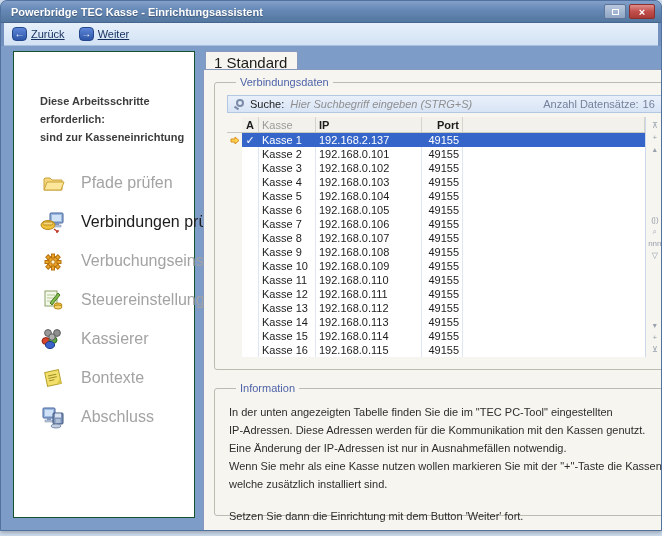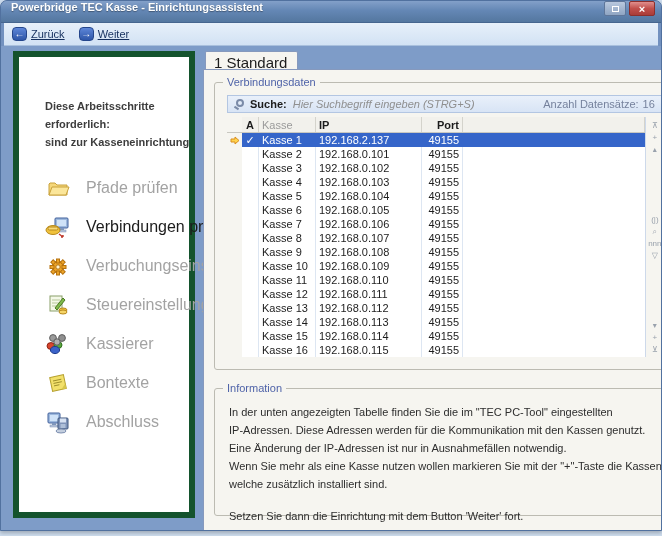--- a/index.html
+++ b/index.html
@@ -14,21 +14,21 @@
     background:#7291bf;
     border:1px solid #51719f;
     border-radius:7px 7px 0 0;
     overflow:hidden;
     box-shadow:0 2px 4px rgba(0,0,0,.25);
   }
   
   .titlebar {
     height:22px;
     background:linear-gradient(#83a0c9, #6487b5 45%, #54779f);
-    display:flex; align-items:flex-start;
+    display:flex; align-items:center;
     padding:0 6px 0 10px;
     border-bottom:1px solid #46668f;
   }
   .title-text {
     flex:1;
     color:#fff; font-size:11px; font-weight:bold;
     text-shadow:0 1px 1px rgba(0,0,0,.35);
     white-space:nowrap; overflow:hidden;
   }
   .win-btn {
@@ -78,21 +78,21 @@
   .content {
     height:485px;
     background:#7e9cc8;
     display:flex;
     padding:5px 12px 12px 12px;
   }
   
   .sidebar {
     width:182px; height:467px;
     background:#fff;
-    border:6px solid #14532d;
+    border:1px solid #14532d;
     padding:40px 8px 0 26px;
     flex:none;
   }
   .intro div {
     font-size:11px; font-weight:bold; color:#3d3d3d;
     line-height:18px; white-space:nowrap;
   }
   .steps { margin-top:24px; }
   .step {
     display:flex; align-items:center; gap:15px;
@@ -125,21 +125,21 @@
     padding:12px 8px 8px 8px;
   }
   .groupbox {
     position:relative;
     border:1px solid #bcbbb2;
     border-radius:3px;
     margin:0 2px 18px 2px;
     padding:12px 12px 8px 12px;
   }
   .groupbox .legend {
-    position:absolute; top:-7px; left:8px;
+    position:absolute; top:-7px; left:21px;
     background:#f6f5f0; padding:0 4px;
     font-size:11px; color:#4f63a8;
   }
   
   .searchbar {
     height:18px;
     background:linear-gradient(#e9f0fa,#d8e4f5);
     border:1px solid #b3c6e2;
     display:flex; align-items:center;
     padding:0 8px; gap:6px;
@@ -147,21 +147,21 @@
   }
   .mag {
     width:8px; height:8px; flex:none;
     border:2px solid #7b8ba8; border-radius:50%;
     position:relative; transform:translateY(-1px);
   }
   .mag::after {
     content:""; position:absolute; width:5px; height:2px;
     background:#7b8ba8; left:-4px; top:6px; transform:rotate(35deg);
   }
-  .search-label { font-weight:bold; color:#1c1c1c; }
+  .search-label { font-weight:normal; color:#1c1c1c; }
   .search-ph { flex:1; font-style:italic; color:#8f8f8f; white-space:nowrap; overflow:hidden; }
   .rec-count { color:#76829d; white-space:nowrap; }
   .rec-count b { font-weight:normal; color:#76829d; margin-left:4px;text-align:right; }
   
   .grid-wrap { display:flex; margin-top:4px; }
   .grid { flex:1; background:#fff; border-right:1px solid #cdd9ea; }
   .grow { display:flex; height:14px; align-items:center; font-size:11px; color:#1c1c1c; }
   .grow.header {
     height:16px; background:#f2f1ec; color:#1c1c1c;
     border-bottom:1px solid #c9c8c1;

